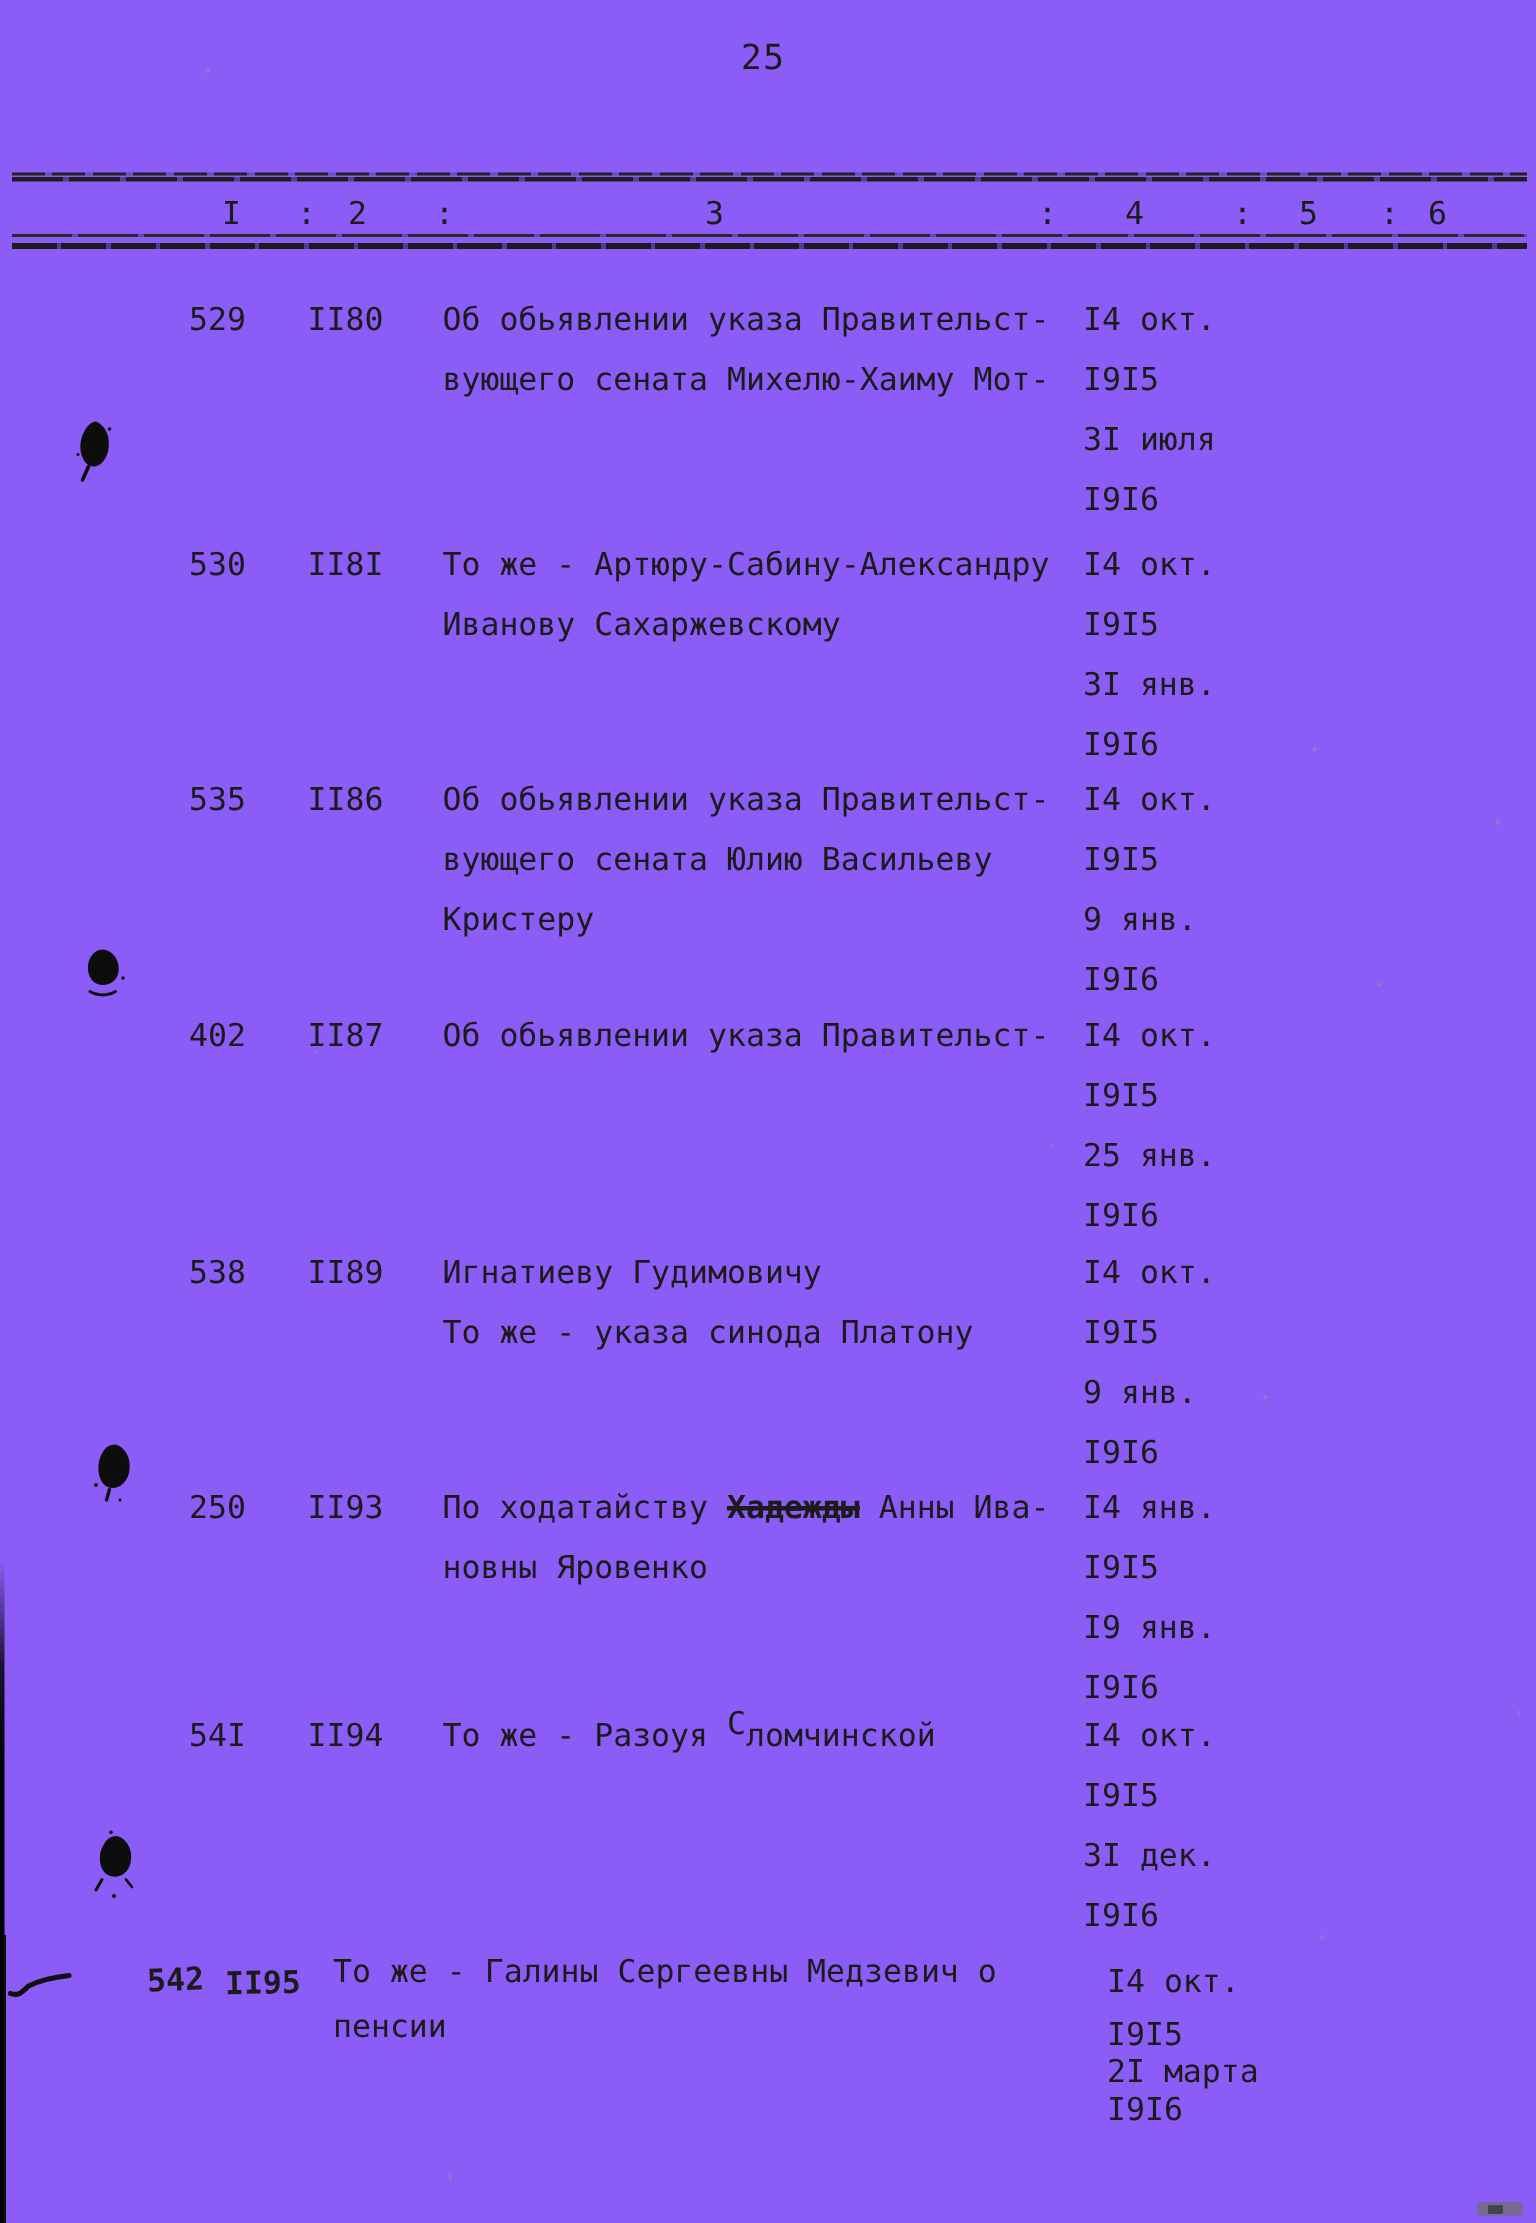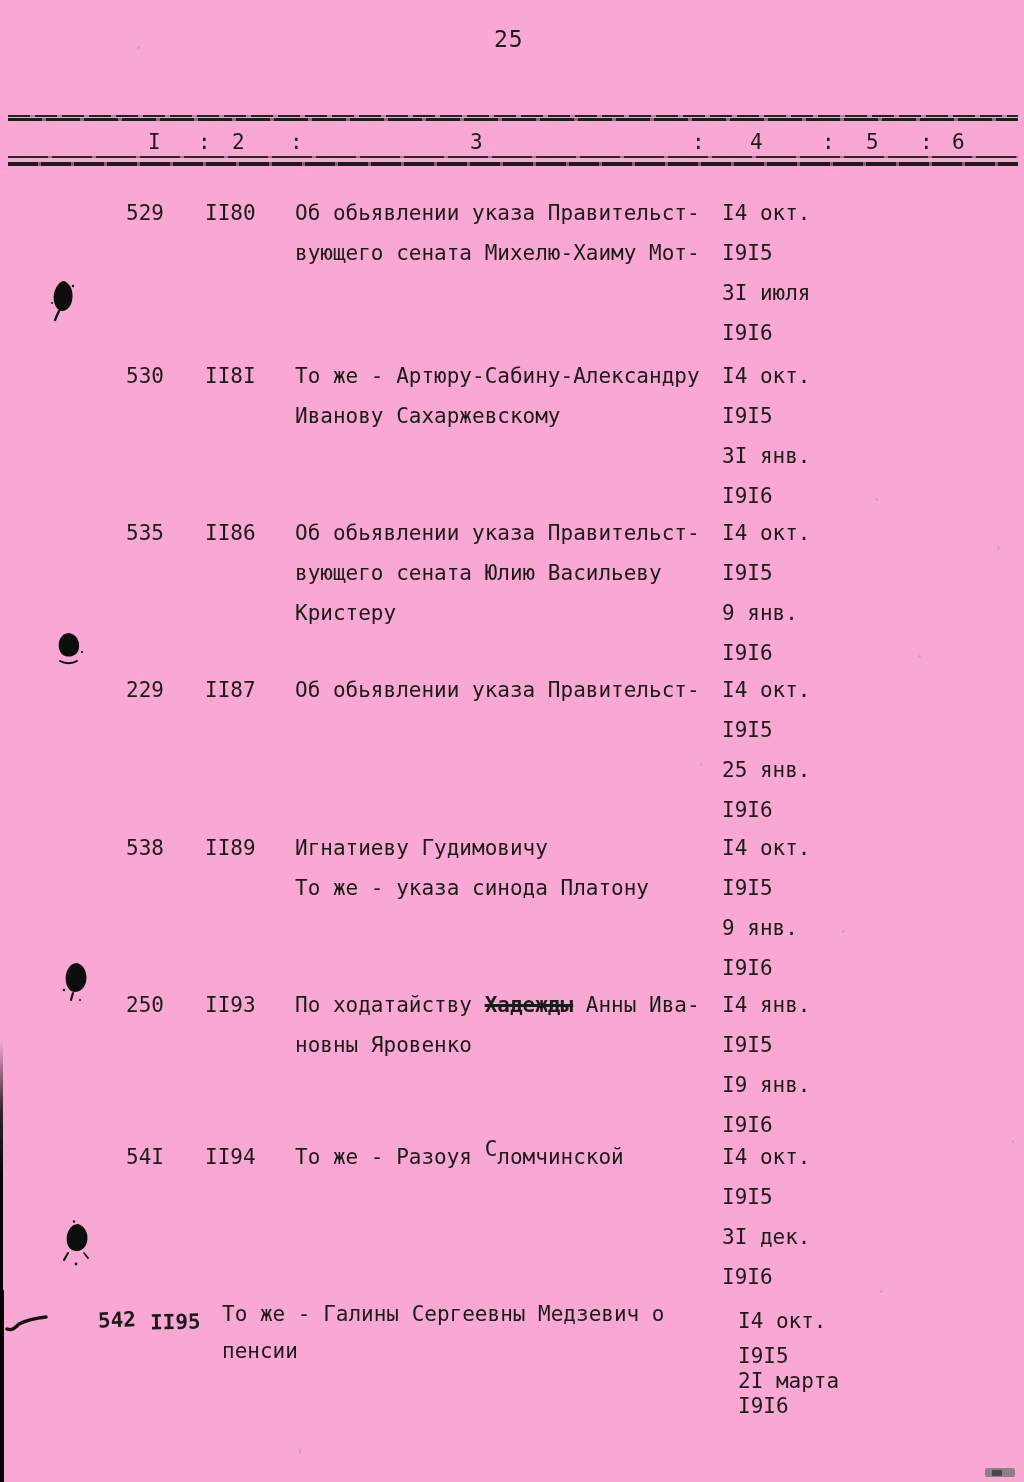--- a/index.html
+++ b/index.html
@@ -1,20 +1,20 @@
 <!DOCTYPE html>
 <html><head>
 <meta charset="utf-8">
 <style>
   html,body{margin:0;padding:0;background:#e9e9e7;}
   .page{
     position:relative;
     width:1024px;height:1482px;
     margin:0 auto;
-    background:#f9a8d4;
+    background:#8b5cf6;
     overflow:hidden;
     font-family:"DejaVu Sans Mono", monospace;
     color:#1b1b1b;
   }
   .page-number{
     position:absolute;left:494px;top:26px;
     font-size:23px;letter-spacing:1px;
   }
   .rule{position:absolute;left:8px;width:1010px;}
   .rule-top-a{top:115px;height:2px;background:repeating-linear-gradient(90deg,#232323 0 22px,rgba(35,35,35,.30) 22px 27px);}
@@ -112,21 +112,21 @@
           <div class="tline">Кристеру</div>
         </div>
         <div class="c4">
           <div class="dline">I4 окт.</div>
           <div class="dline">I9I5</div>
           <div class="dline">9 янв.</div>
           <div class="dline">I9I6</div>
         </div>
       </div>
       <div class="entry" style="top: 670px;">
-        <div class="c1">229</div>
+        <div class="c1">402</div>
         <div class="c2">II87</div>
         <div class="c3">
           <div class="tline">Об обьявлении указа Правительст-</div>
         </div>
         <div class="c4">
           <div class="dline">I4 окт.</div>
           <div class="dline">I9I5</div>
           <div class="dline">25 янв.</div>
           <div class="dline">I9I6</div>
         </div>

